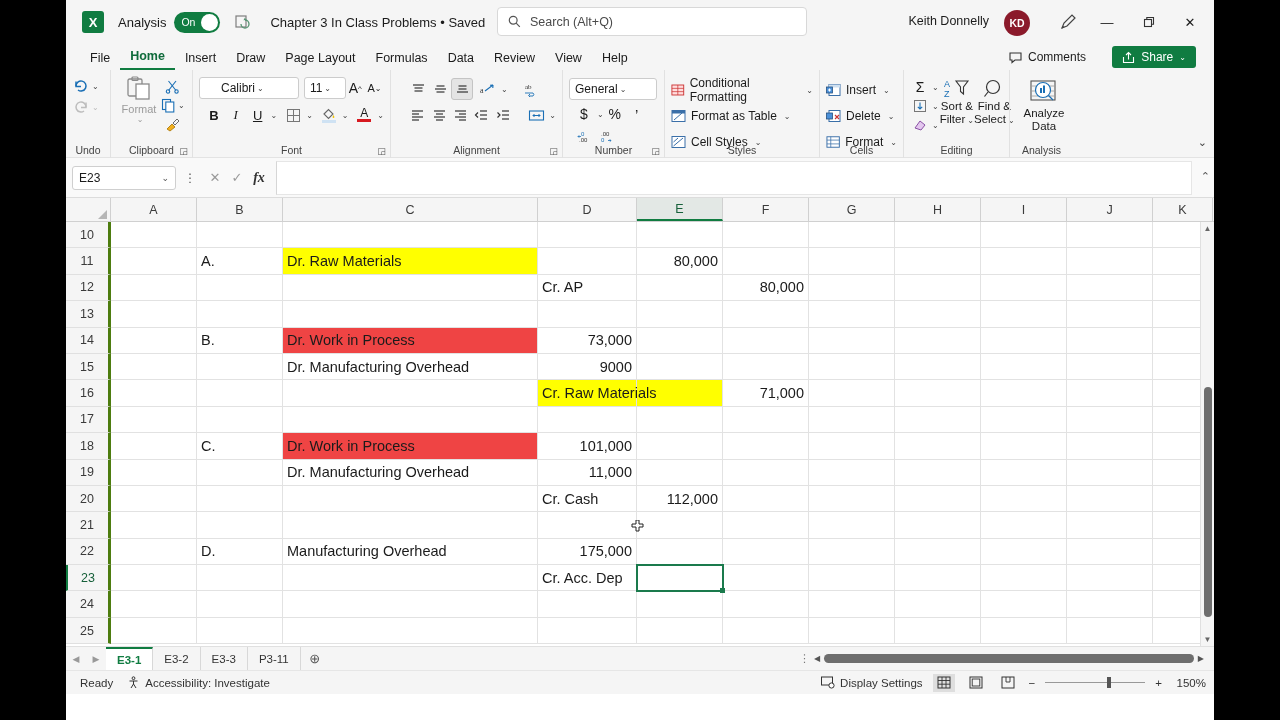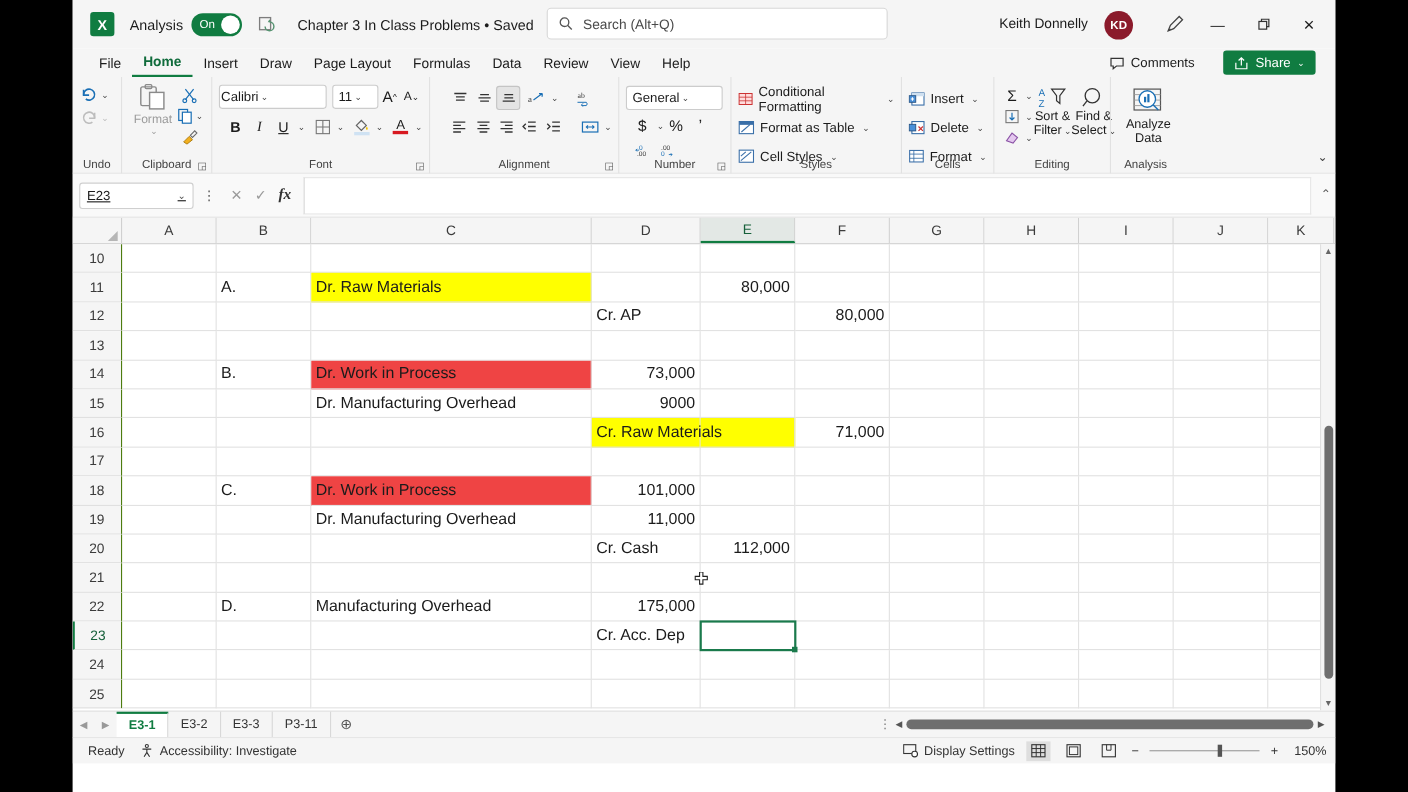--- a/index.html
+++ b/index.html
@@ -48,56 +48,56 @@
   .rgroup { position:relative; height:88px; display:flex; flex-direction:column; justify-content:flex-start;
             padding:5px 6px 0 6px; }
   .rgroup + .rgroup { border-left:1px solid #e1e1e1; }
   .glabel { position:absolute; bottom:2px; left:0; right:0; text-align:center; font-size:10.5px; color:#444; }
   .gdiag { position:absolute; bottom:2px; right:4px; font-size:9px; color:#555; }
   .rrow { display:flex; align-items:center; }
   .ico-btn { display:flex; align-items:center; justify-content:center; }
   .chev-s { font-size:8px; color:#444; margin-left:2px; }
 
   .fontname { width:108px; height:22px; background:#fff; border:1px solid #ccc; border-radius:3px;
-              display:flex; align-items:center; padding:0 1px; font-size:12px; }
+              display:flex; align-items:center; padding:0 21px; font-size:12px; }
   .fontsize { width:46px; height:22px; background:#fff; border:1px solid #ccc; border-radius:3px;
               display:flex; align-items:center; padding:0 5px; font-size:12px; margin-left:5px; }
   .fbtn { width:22px; height:22px; display:flex; align-items:center; justify-content:center; font-size:13px; }
   .numfmt { width:88px; height:22px; background:#fff; border:1px solid #ccc; border-radius:3px;
             display:flex; align-items:center; padding:0 5px; font-size:12px; }
   .styleitem { display:flex; align-items:center; gap:5px; font-size:12px; height:24px; }
   .bigbtn { width:56px; display:flex; flex-direction:column; align-items:center; font-size:11.5px; line-height:1.15; }
   .ribbon-collapse { position:absolute; right:7px; bottom:8px; font-size:11px; color:#444; }
 
   
   .formulabar { height:40px; background:#f9f9f9; display:flex; align-items:center; border-bottom:1px solid #dcdcdc;
                 position:relative; }
   .namebox { margin-left:6px; width:104px; height:24px; background:#fff; border:1px solid #cfcfcf; border-radius:3px;
-             display:flex; align-items:center; justify-content:space-between; padding:0 6px; font-size:12px;text-decoration:underline; }
+             display:flex; align-items:center; justify-content:space-between; padding:0 6px; font-size:12px; }
   .fb-sep { margin:0 8px; color:#555; font-size:12px; letter-spacing:0; }
   .fb-ico { width:22px; height:24px; display:flex; align-items:center; justify-content:center;
             font-size:13px; color:#9a9a9a; }
   .fx { font-style:italic; font-weight:bold; font-family:"Liberation Serif", serif; color:#333; font-size:14px; }
   .fb-input { flex:1; height:34px; margin-left:6px; margin-right:22px; background:#fff;
               border:1px solid #e6e6e6; border-left:1px solid #d6d6d6; }
   .fb-expand { position:absolute; right:4px; top:12px; font-size:11px; color:#555; }
 
   
   .gridwrap { position:relative; height:448px; background:#fff; overflow:hidden; }
   .colhead { display:flex; height:24px; background:#f5f5f5; border-bottom:1px solid #d0d0d0; }
   .corner { width:45px; border-right:1px solid #d0d0d0; position:relative; background:#f5f5f5; }
   .corner:after { content:""; position:absolute; right:3px; bottom:2px; border-left:9px solid transparent;
                   border-bottom:9px solid #b6b6b6; }
   .ch { border-right:1px solid #d0d0d0; display:flex; align-items:center; justify-content:center;
         font-size:12.5px; color:#3b3b3b; background:#f5f5f5; }
   .ch.sel { background:#e3e8e5; color:#16603a; border-bottom:2px solid #107c41; }
 
   .gridbody { position:absolute; top:24px; left:0; right:0; bottom:0; }
   .grow { display:flex; height:26.4px; }
-  .rh { width:45px; background:#f5f5f5; border-right:1px solid #4d7c0f; border-bottom:1px solid #e0e0e0;
+  .rh { width:45px; background:#f5f5f5; border-right:3px solid #4d7c0f; border-bottom:1px solid #e0e0e0;
         display:flex; align-items:center; justify-content:center; font-size:12.5px; color:#3b3b3b; }
   .rh.sel { color:#16603a; border-left:2px solid #107c41; }
   .cell { border-right:1px solid #e2e2e2; border-bottom:1px solid #e2e2e2; display:flex; align-items:center;
           font-size:14.5px; padding:0 4px; overflow:visible; white-space:nowrap; position:relative; }
   .cell.r  { justify-content:flex-end; }
   .hl-yellow { background:#ffff00; }
   .hl-blue   { background:#ef4444; }
   .selcell { outline:2px solid #1a7a4c; outline-offset:-1px; z-index:5; }
   .selcell:after { content:""; position:absolute; right:-3px; bottom:-3px; width:5px; height:5px; background:#1a7a4c; }
 

